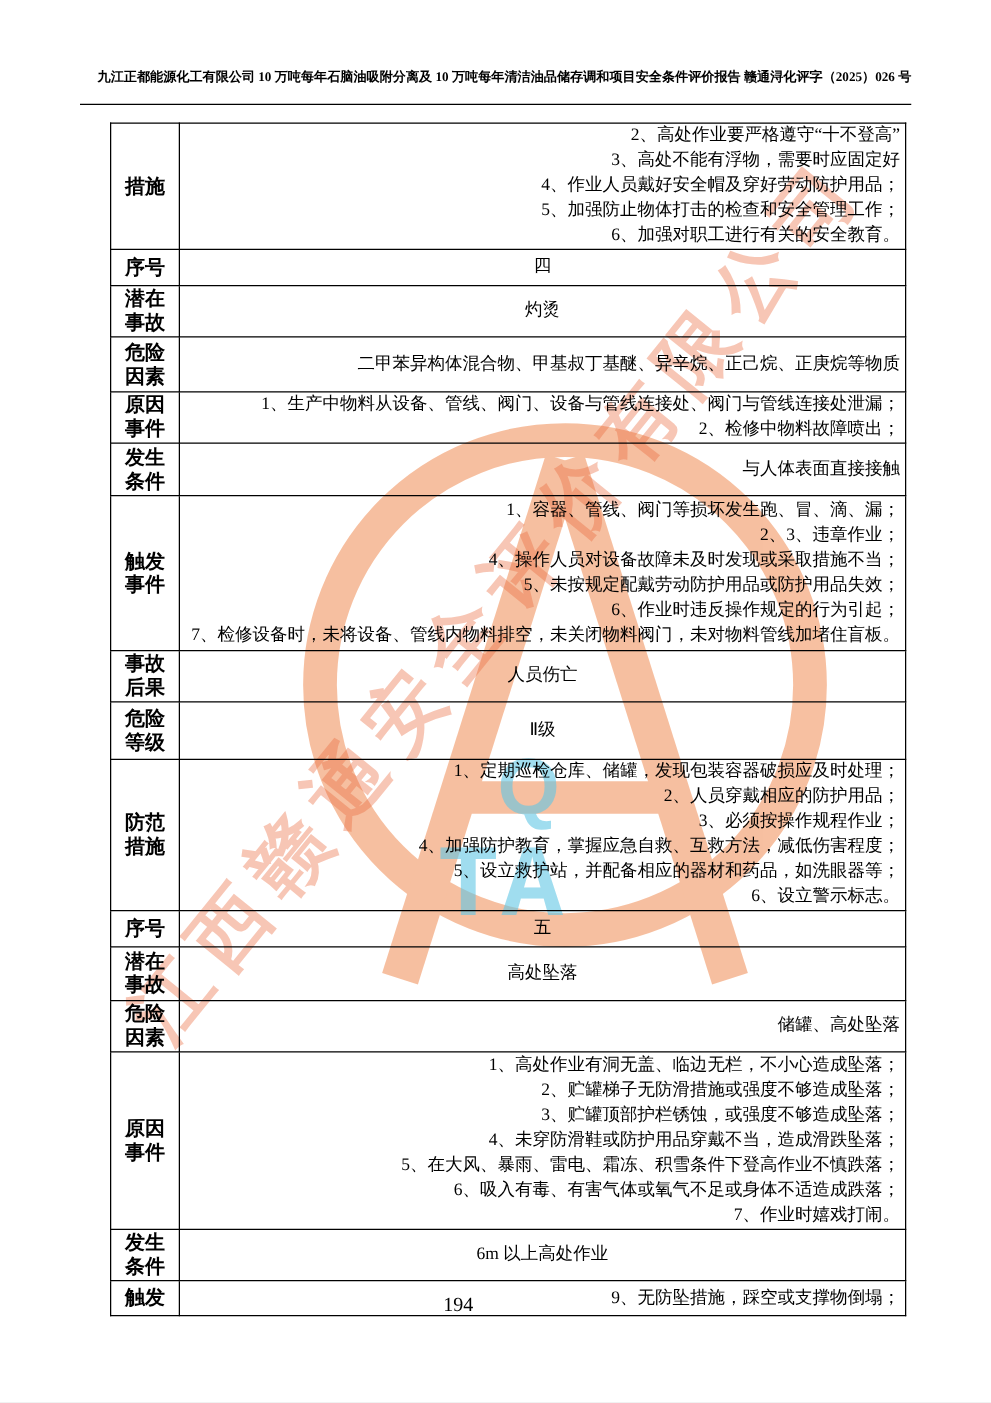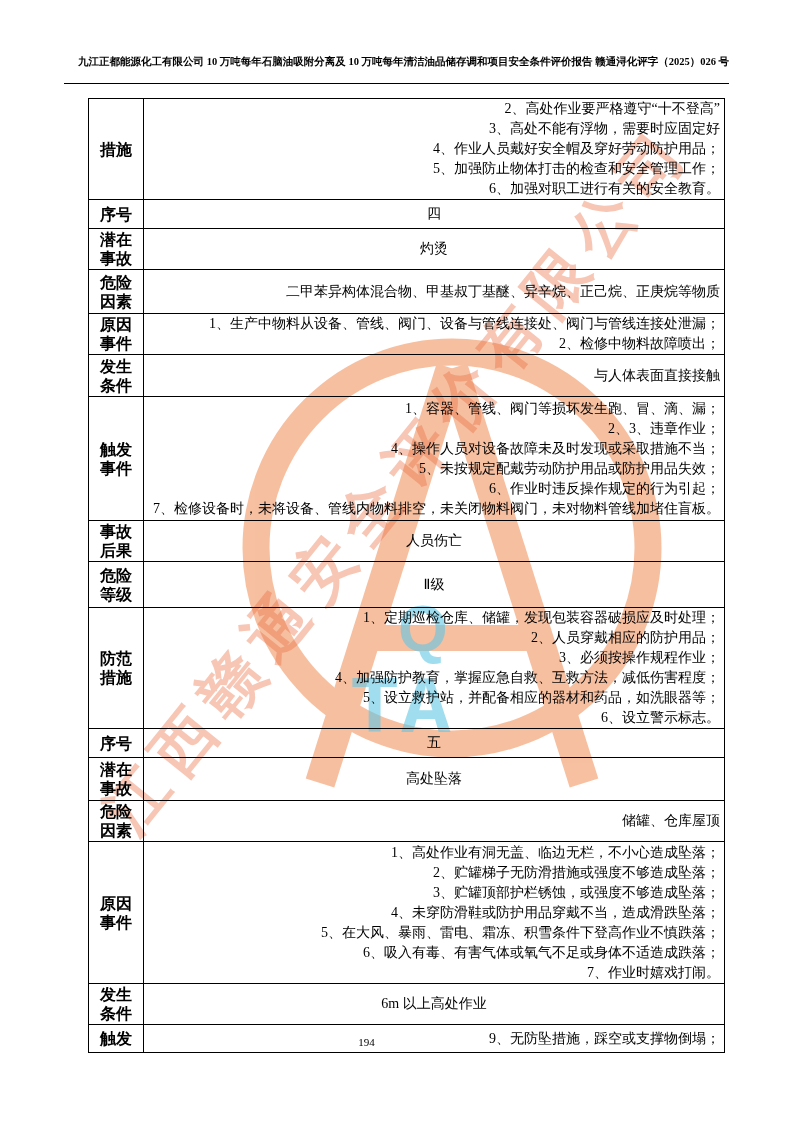--- a/index.html
+++ b/index.html
@@ -63,21 +63,21 @@
     padding:1px;
   }
   td.val{
     font-size:14px;line-height:20px;
     padding:0 4px 0 7px;text-align:right;
   }
   td.val.c{text-align:center;padding:0;}
   
   .footer{
     position:absolute;left:0;top:1036px;width:733px;
-    text-align:center;font-size:11px;z-index:2;
+    text-align:center;font-size:16px;z-index:2;
   }
 </style>
 </head>
 <body>
 
 <div class="page">
 
   <div class="wm">
     <svg width="793" height="1122" viewBox="0 0 793 1122">
       <g stroke="#f5b28c" opacity="0.82" fill="none">
@@ -169,21 +169,21 @@
         <td class="val c">五</td>
       </tr>
       <tr style="height:43px">
         <td class="lbl">潜在
 事故</td>
         <td class="val c">高处坠落</td>
       </tr>
       <tr style="height:38px">
         <td class="lbl">危险
 因素</td>
-        <td class="val">储罐、仓库屋顶</td>
+        <td class="val">储罐、高处坠落</td>
       </tr>
       <tr style="height:142px">
         <td class="lbl">原因
 事件</td>
         <td class="val">1、高处作业有洞无盖、临边无栏，不小心造成坠落；
 2、贮罐梯子无防滑措施或强度不够造成坠落；
 3、贮罐顶部护栏锈蚀，或强度不够造成坠落；
 4、未穿防滑鞋或防护用品穿戴不当，造成滑跌坠落；
 5、在大风、暴雨、雷电、霜冻、积雪条件下登高作业不慎跌落；
 6、吸入有毒、有害气体或氧气不足或身体不适造成跌落；

